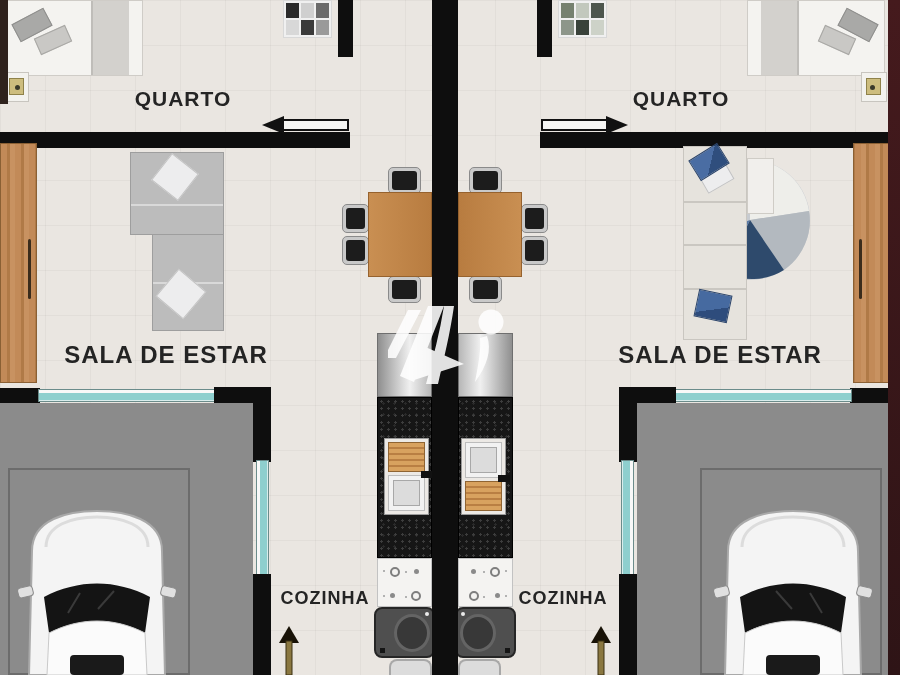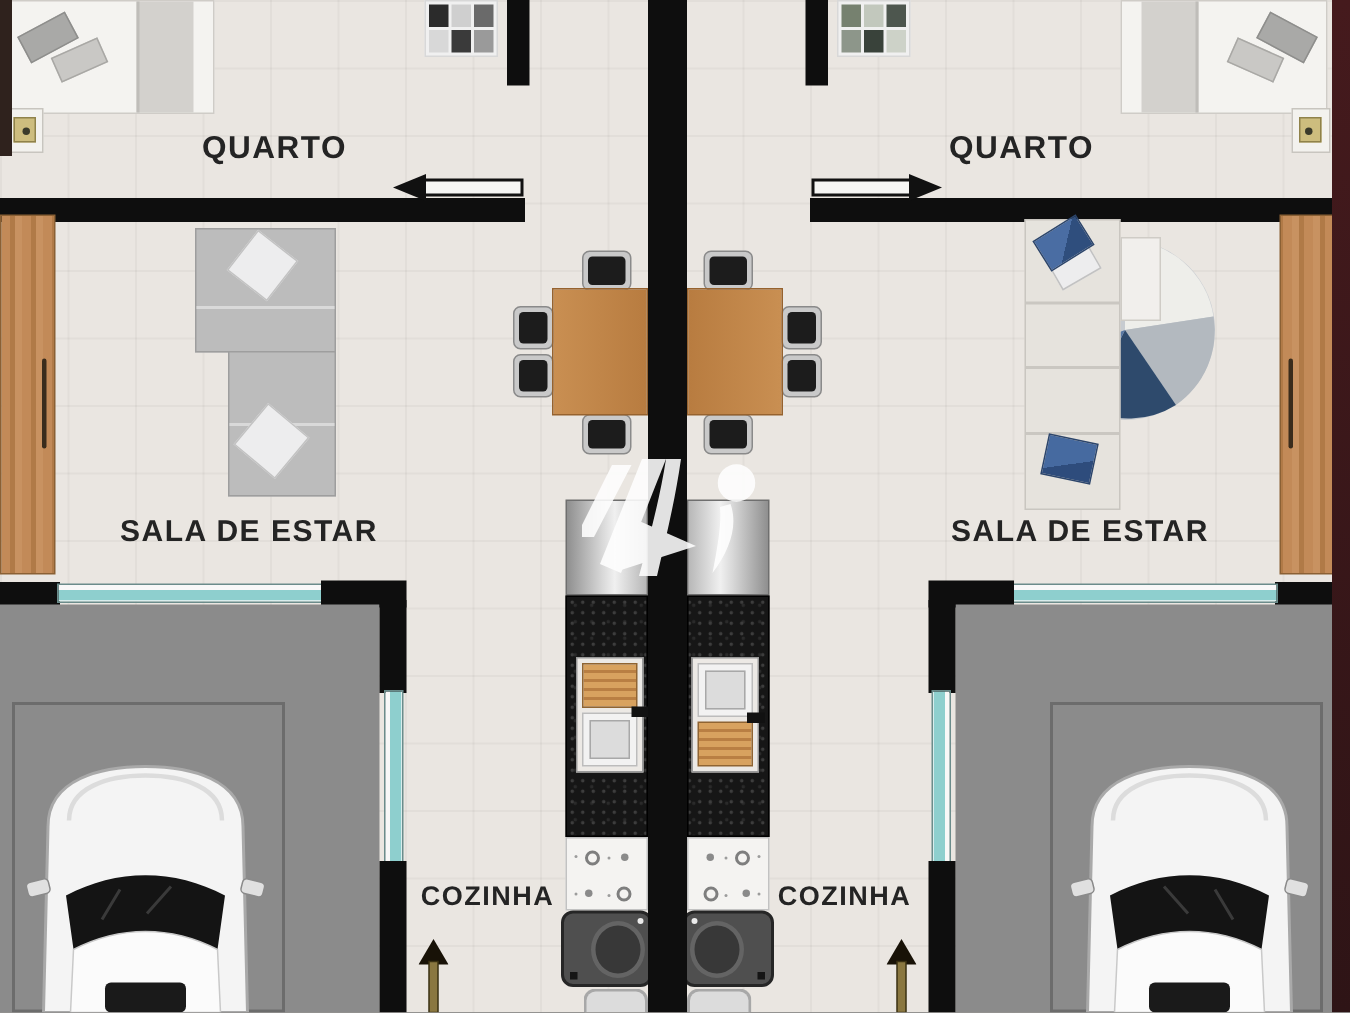--- a/index.html
+++ b/index.html
@@ -12,21 +12,21 @@
     background-size:45px 45px;
     font-family:"Liberation Sans",sans-serif;
   }
   .abs{position:absolute;}
   .wall{position:absolute;background:#0e0e0e;}
   .unit{position:absolute;left:0;top:0;width:890px;height:675px;}
   .mirrored{transform:scaleX(-1);}
   .lbl{position:absolute;transform:translate(-50%,-50%);font-weight:bold;color:#242424;
        letter-spacing:1px;white-space:nowrap;}
   .lbl.quarto{font-size:21px;}
-  .lbl.sala{font-size:20px;}
+  .lbl.sala{font-size:24px;}
   .lbl.cozinha{font-size:18px;}
   
   .win-h{position:absolute;height:13px;border:1px solid #6b8c8b;
     background:linear-gradient(180deg,#f8f8f8 0 3px,#8ecfce 3px 10px,#d9edec 10px 13px);}
   .win-v{position:absolute;width:13px;border:1px solid #6b8c8b;
     background:linear-gradient(90deg,#f8f8f8 0 3px,#8ecfce 3px 10px,#d9edec 10px 13px);}
   
   .bed{position:absolute;background:#f4f3f0;border:1px solid #cfccc7;}
   .bed .blanket{position:absolute;left:85px;top:0;width:38px;height:100%;background:#d3d1cd;border-left:2px solid #bfbdb9;}
   .bed .pillow1{position:absolute;left:8px;top:14px;width:36px;height:20px;background:#a9a9a7;border:1px solid #8e8e8c;transform:rotate(-28deg);}

